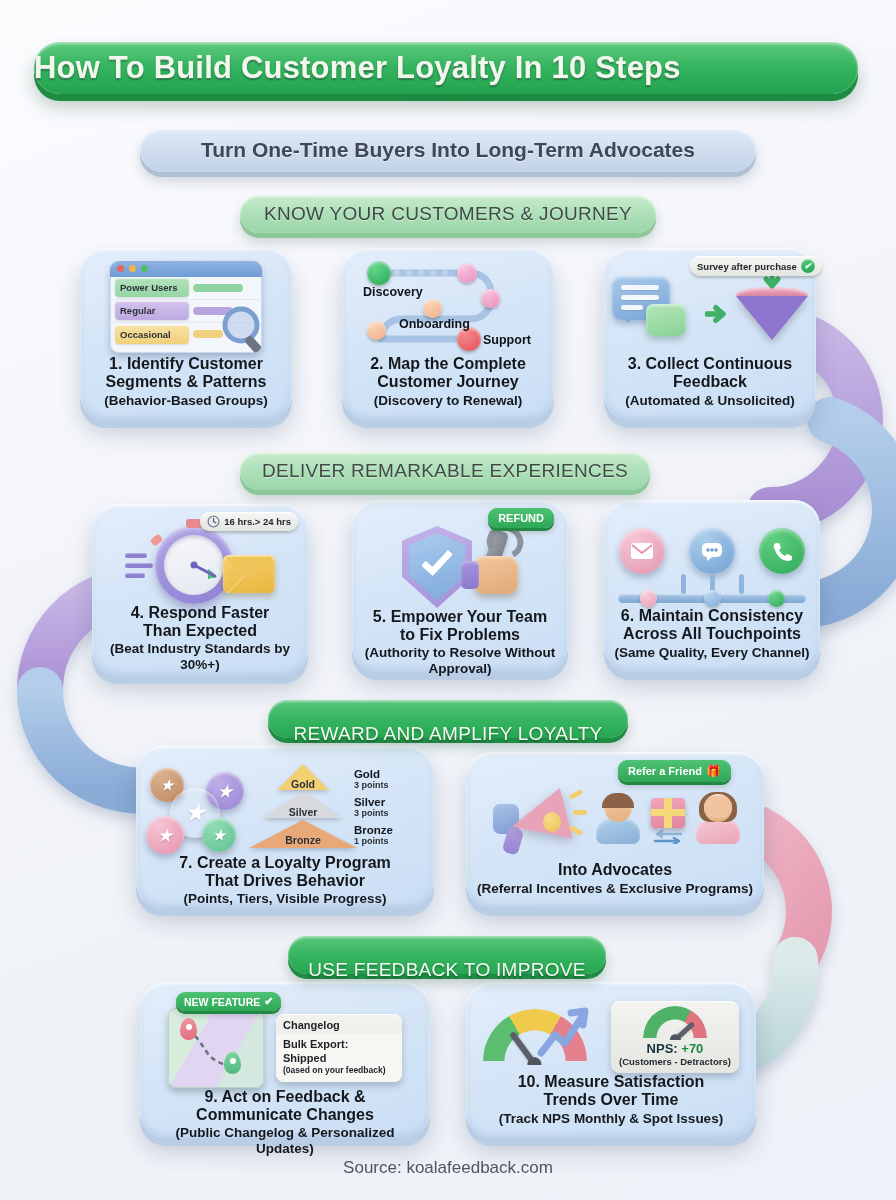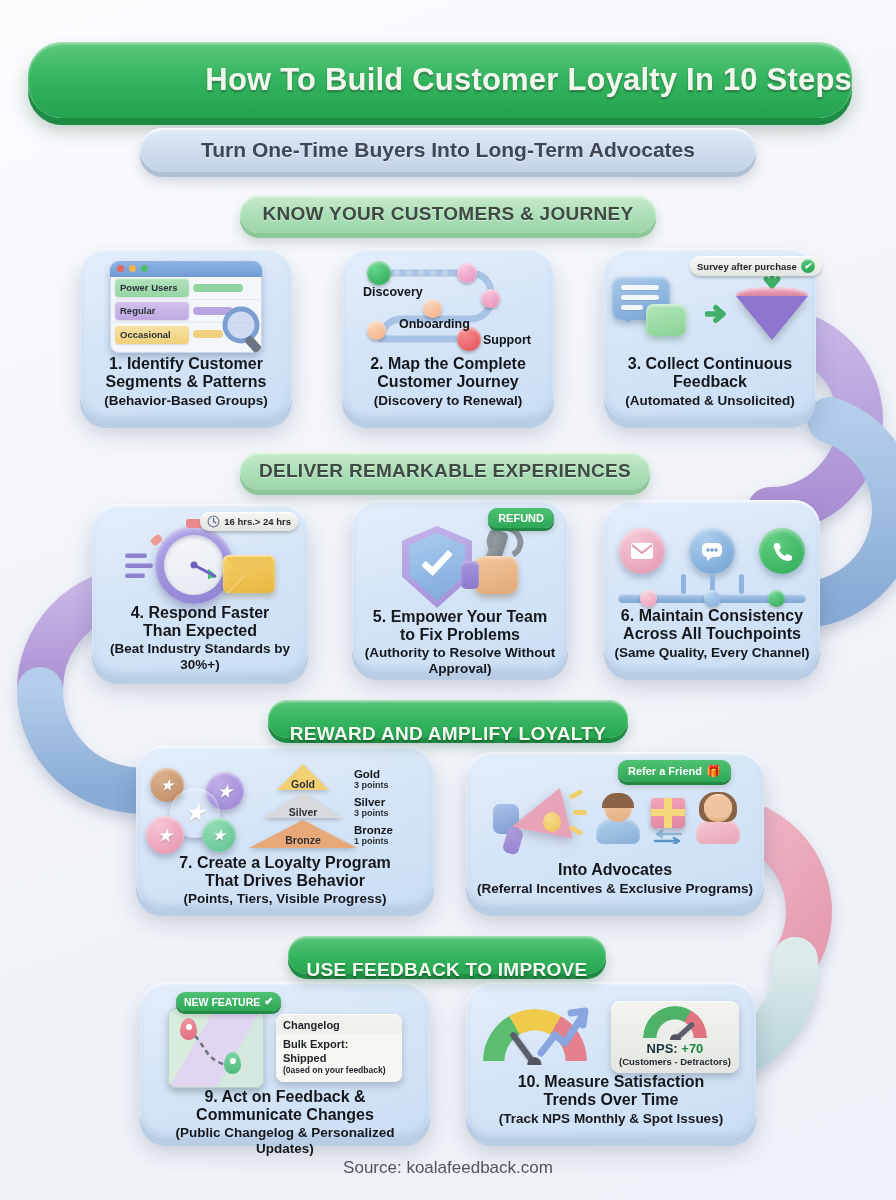--- a/index.html
+++ b/index.html
@@ -10,26 +10,26 @@
     position: relative; overflow: hidden;
     font-family: "Liberation Sans", sans-serif;
     background: linear-gradient(160deg, #fbfcfe 0%, #f2f4f9 45%, #eef1f7 100%);
   }
 
   
   .ribbons { position: absolute; inset: 0; z-index: 0; pointer-events: none; }
 
   
   .title-pill {
-    position: absolute; left: 28px; top: 42px; width: 824px; height: 76px;
+    position: absolute; left: 34px; top: 42px; width: 824px; height: 52px;
     border-radius: 34px;
     background: linear-gradient(180deg, #5ec97e 0%, #34b45f 48%, #23a34f 100%);
     box-shadow: 0 7px 0 #1d8c43, 0 12px 18px rgba(20,70,40,.28),
                 inset 0 2px 3px rgba(255,255,255,.5);
-    display: flex; align-items: center; justify-content: flex-end;
+    display: flex; align-items: center; justify-content: flex-start;
   }
   .title-pill span {
     font-size: 31px; font-weight: bold; letter-spacing: .2px;
     color: #f2f7ee;
     text-shadow: 0 2px 2px rgba(0,0,0,.35), 0 1px 0 rgba(255,255,255,.25);
   }
 
   .subtitle-pill {
     position: absolute; left: 140px; top: 128px; width: 616px; height: 44px;
     border-radius: 22px;
@@ -41,21 +41,21 @@
   .subtitle-pill span {
     font-size: 21px; font-weight: bold; color: #3d4756;
     text-shadow: 0 1px 1px rgba(255,255,255,.55);
   }
 
   
   .sec {
     position: absolute; height: 38px; border-radius: 19px;
     display: flex; align-items: center; justify-content: center; z-index: 3;
   }
-  .sec span { font-size: 19px; font-weight: bold; letter-spacing: .3px; }
+  .sec span { font-size: 19px; font-weight: normal; letter-spacing: .3px; }
   .sec.light {
     background: linear-gradient(180deg, #c8ebce 0%, #abdfb6 55%, #9ed5ab 100%);
     box-shadow: 0 5px 0 #8cc79a, 0 9px 12px rgba(40,80,55,.22),
                 inset 0 2px 2px rgba(255,255,255,.6);
   }
   .sec.light span { color: #3f4a44; text-shadow: 0 1px 1px rgba(255,255,255,.5); }
   .sec.solid {
     background: linear-gradient(180deg, #59c67b 0%, #36b560 52%, #27a551 100%);
     box-shadow: 0 5px 0 #1f8c44, 0 9px 12px rgba(25,80,45,.26),
                 inset 0 2px 2px rgba(255,255,255,.45);

